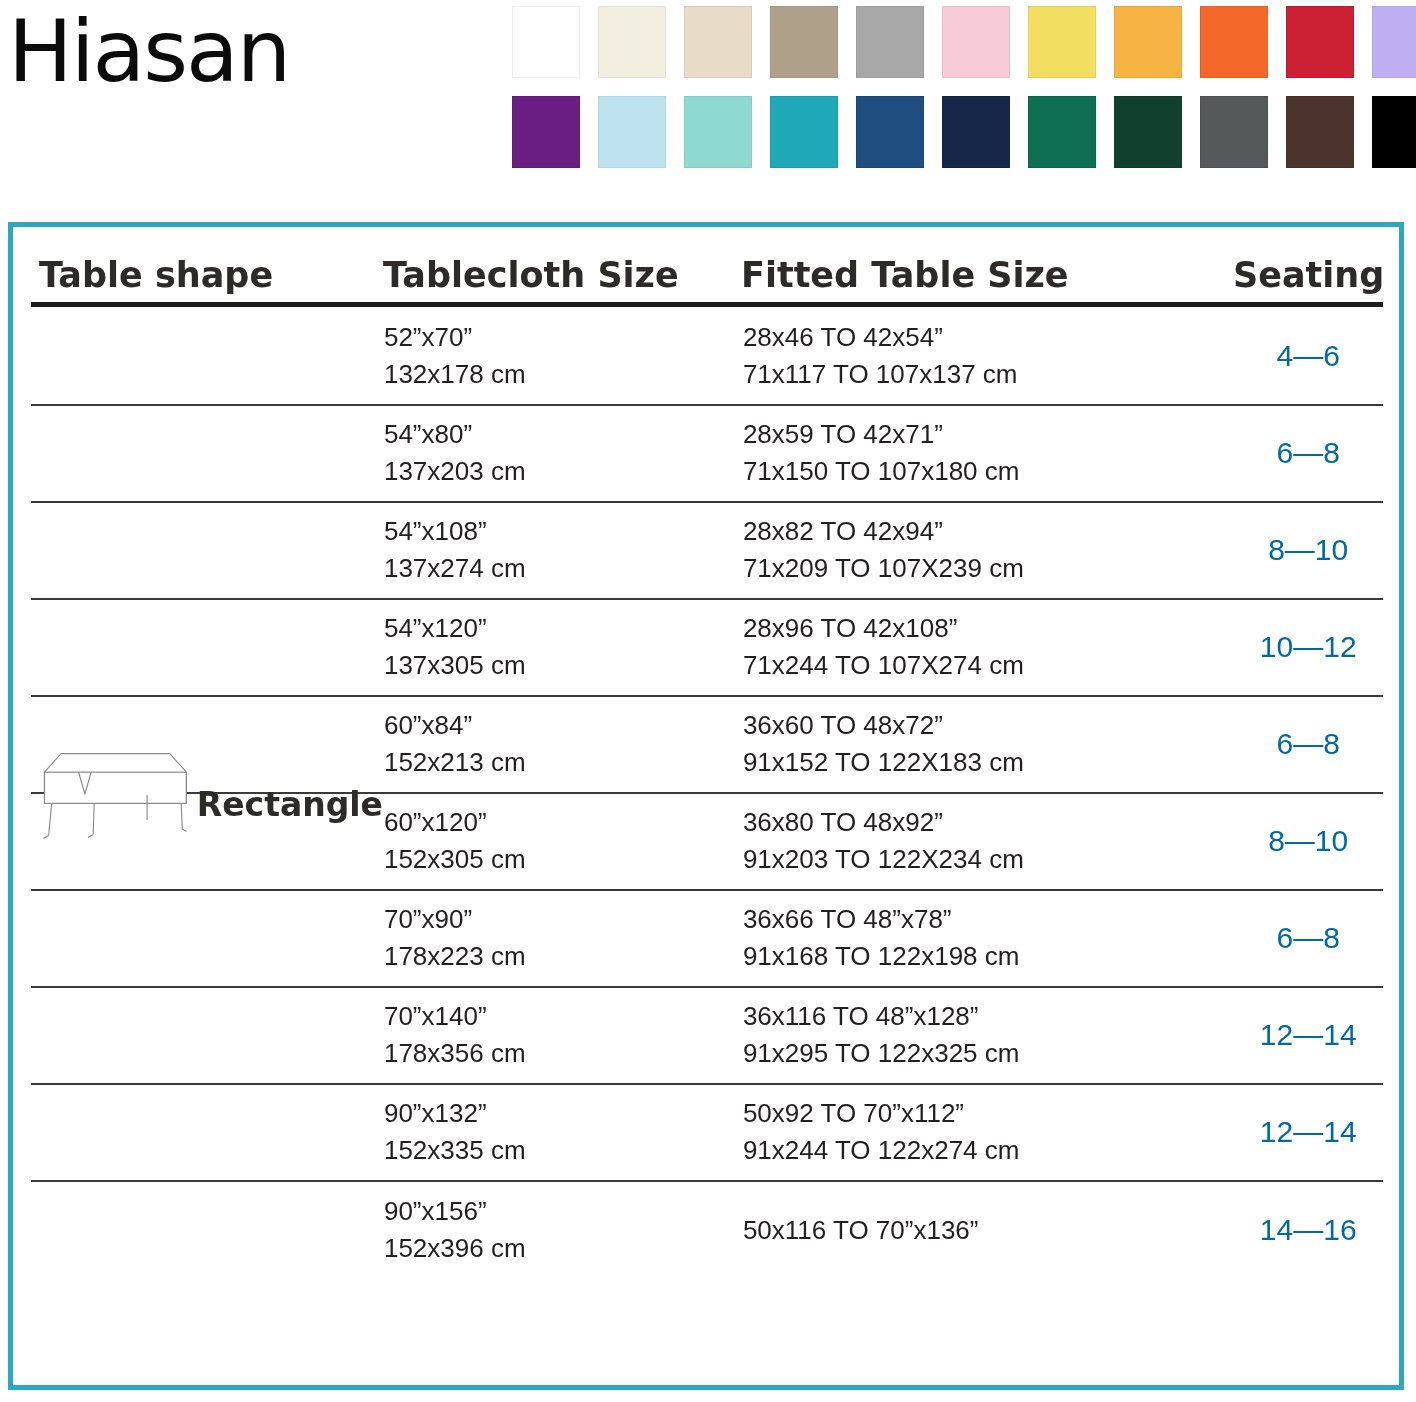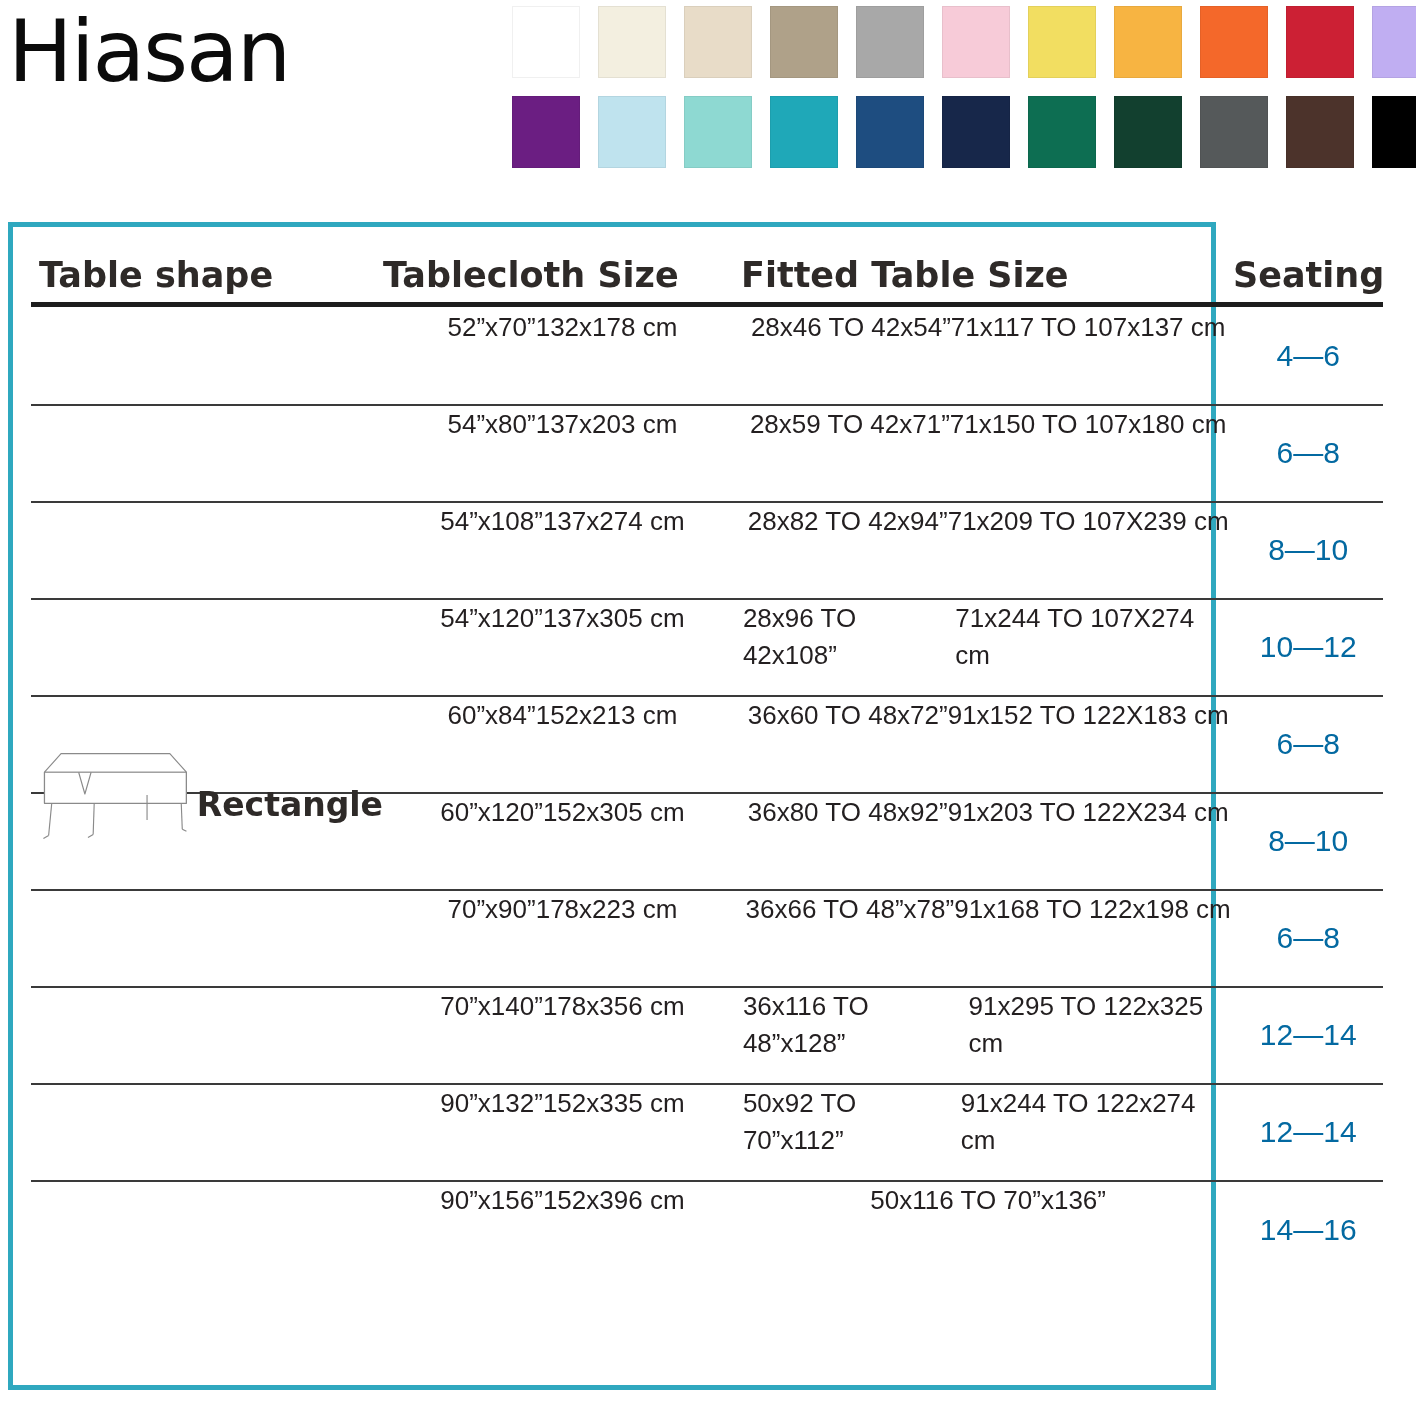--- a/index.html
+++ b/index.html
@@ -49,21 +49,21 @@
     height: 72px;
     border: 1px solid rgba(0,0,0,0.06);
     box-sizing: border-box;
   }
 
   
   .card {
     position: absolute;
     left: 8px;
     top: 222px;
-    width: 1208px;
+    width: 1396px;
     height: 1168px;
     border: 5px solid #2fa8bf;
     box-sizing: border-box;
     background: #fff;
   }
 
   .table-wrap {
     position: absolute;
     left: 18px;
     top: 30px;
@@ -102,21 +102,21 @@
     align-items: stretch;
     border-bottom: 2px solid #3a3a3a;
     height: 97px;
     box-sizing: border-box;
   }
   .row:last-child { border-bottom: none; }
 
   .cell-shape { width: 352px; }
   .cell {
     display: flex;
-    flex-direction: row;
+    flex-direction: column;
     justify-content: center;
     font-size: 26px;
     line-height: 1.42;
     color: #231f20;
     padding-left: 2px;
   }
   .cell-cloth  { width: 358px; }
   .cell-fitted { width: 492px; }
   .cell-seat {
     width: 150px;

